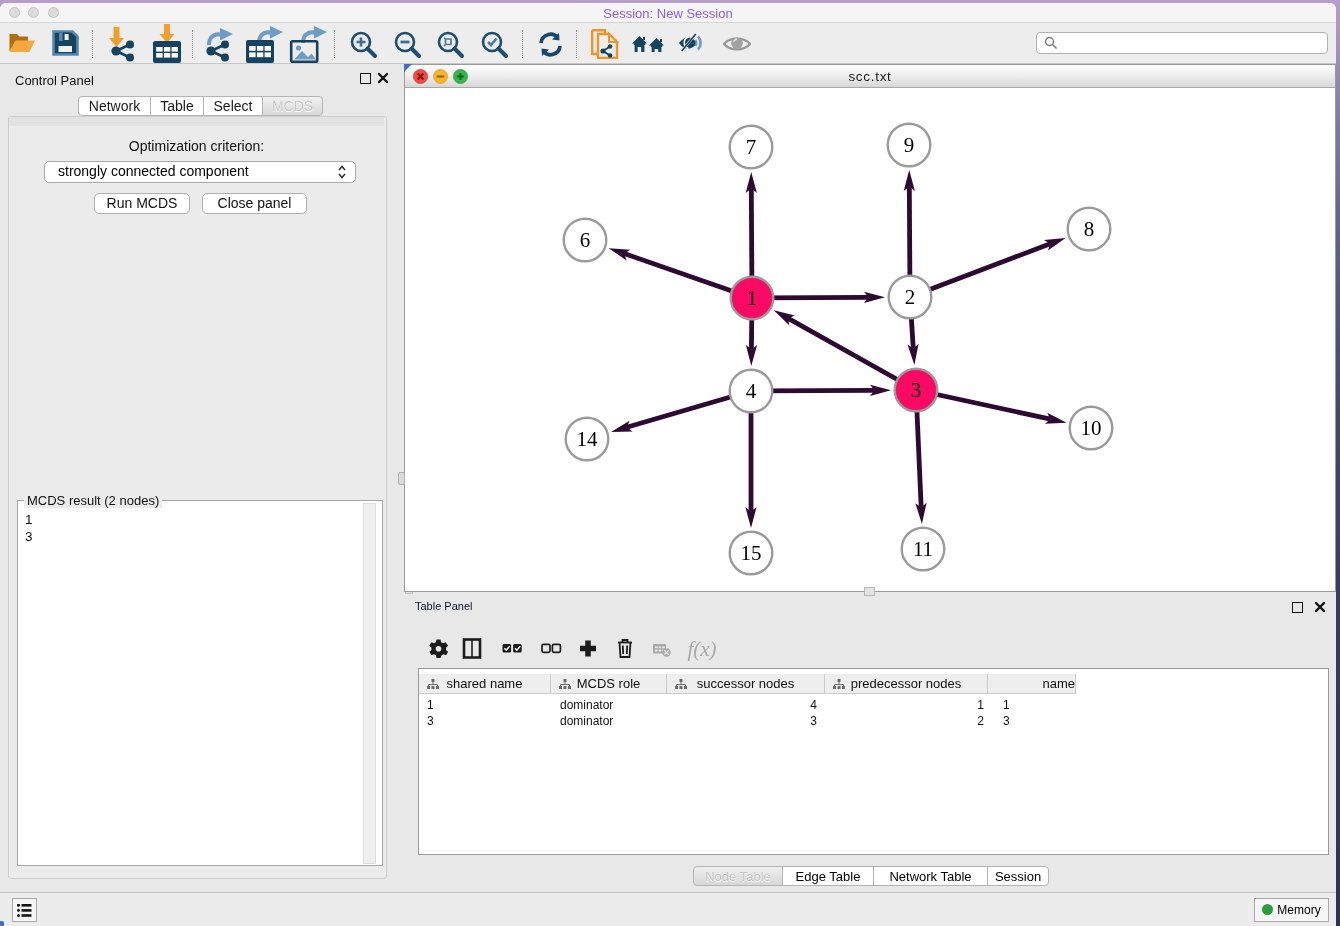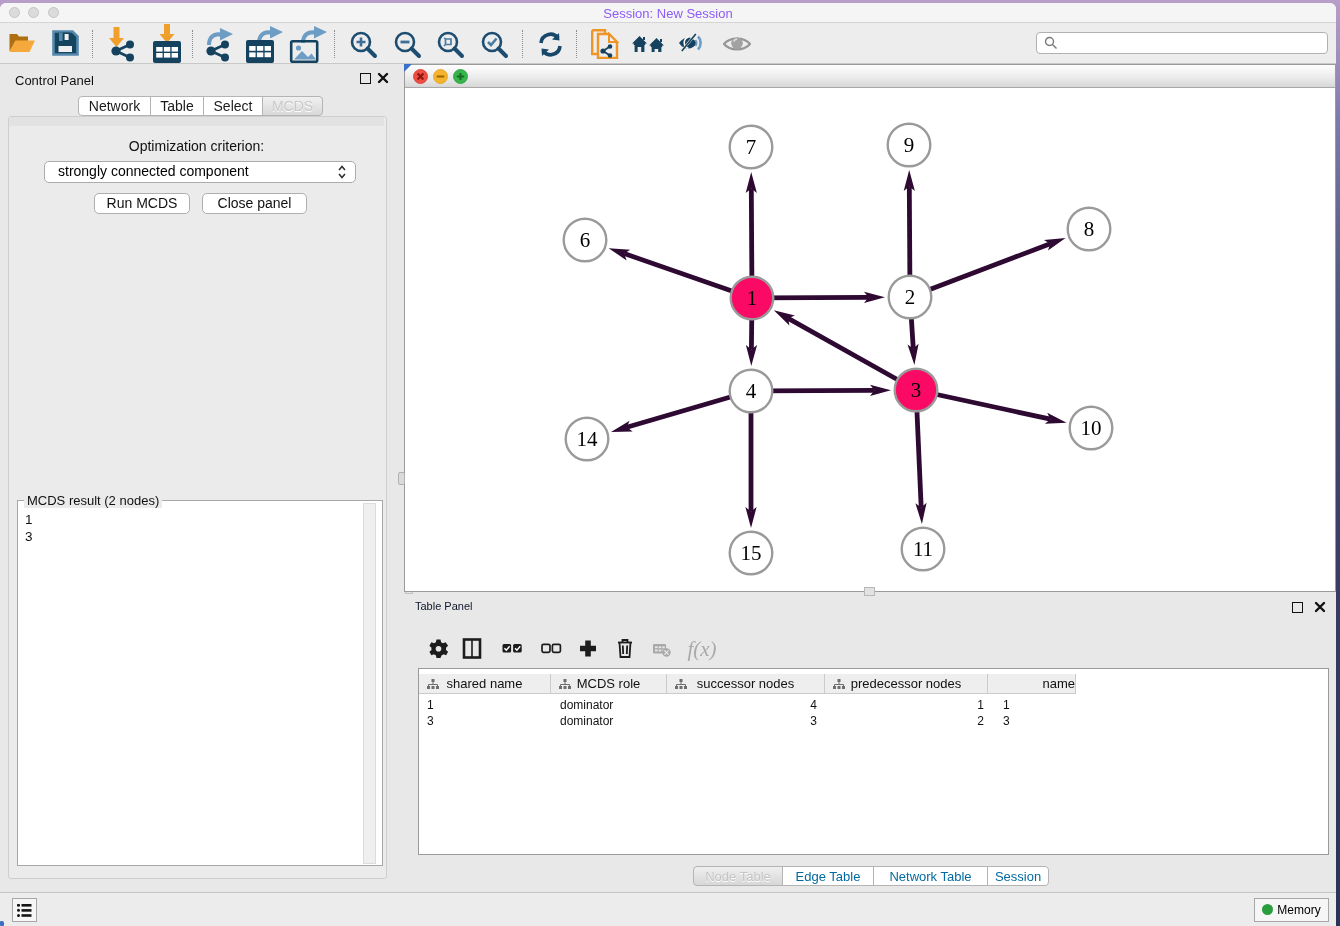--- a/index.html
+++ b/index.html
@@ -47,21 +47,21 @@
 
 #tpanel{position:absolute;left:404px;top:596px;width:932px;height:295px;background:#e9e8e9;}
 #tpanel .hdr{position:absolute;left:11px;top:4px;font-size:11px;color:#0f172a;}
 #ttable{position:absolute;left:14px;top:72px;width:909px;height:185px;background:#fff;
   border:1px solid #9b9a9b;}
 .th{position:absolute;top:5px;height:20px;background:#efeeef;border-right:1px solid #cccbcc;border-bottom:1px solid #cccbcc;
   box-sizing:border-box;font-size:13px;color:#111;text-align:center;line-height:20px;}
 .td{position:absolute;font-size:12px;color:#111;height:16px;line-height:16px;}
 .btabs{position:absolute;top:270px;height:20px;font-size:13px;}
 .btab{position:absolute;top:0;height:20px;background:#fff;border:1px solid #b5b4b5;
-  box-sizing:border-box;text-align:center;line-height:19px;color:#0369a1;}
+  box-sizing:border-box;text-align:center;line-height:19px;color:#000000;}
 
 #statusbar{position:absolute;left:0;top:892px;width:1336px;height:34px;background:#ececec;
   border-top:1px solid #c6c5c6;}
 #memorybtn{position:absolute;left:1254px;top:5px;width:75px;height:24px;background:#f6f6f6;
   border:1px solid #a9a8a9;box-sizing:border-box;font-size:12px;text-align:center;line-height:22px;}
 #listbtn{position:absolute;left:12px;top:5px;width:25px;height:24px;background:#f6f6f6;
   border:1px solid #a9a8a9;box-sizing:border-box;}
 </style>
 </head>
 <body>
@@ -256,20 +256,21 @@
 <div id="netwin">
   <div id="nettitle">
     <svg style="position:absolute;left:8px;top:4px;" width="62" height="15" viewBox="0 0 62 15">
       <circle cx="7.5" cy="7.5" r="7" fill="#ee4d43" stroke="#d8362c" stroke-width="0.8"></circle>
       <path d="M4.6 4.6 L10.4 10.4 M10.4 4.6 L4.6 10.4" stroke="#8c1710" stroke-width="2.1"></path>
       <circle cx="27.5" cy="7.5" r="7" fill="#f6b42e" stroke="#e3a01c" stroke-width="0.8"></circle>
       <path d="M23.7 7.5 L31.3 7.5" stroke="#9a6902" stroke-width="2.1"></path>
       <circle cx="47.5" cy="7.5" r="7" fill="#37b44c" stroke="#26a03a" stroke-width="0.8"></circle>
       <path d="M43.9 7.5 L51.1 7.5 M47.5 3.9 L47.5 11.1" stroke="#156a24" stroke-width="2.1"></path>
     </svg>
+    <div class="t">scc.txt</div>
   </div>
   <svg id="graph" width="930" height="506" viewBox="0 0 930 506" style="position:absolute;left:0;top:22px;">
   <g stroke="#2e0a33" stroke-width="4.8">
     <line x1="347.0" y1="211.0" x2="346.3" y2="101.5"></line>
     <line x1="347.0" y1="211.0" x2="219.2" y2="166.6"></line>
     <line x1="347.0" y1="211.0" x2="463.5" y2="210.3"></line>
     <line x1="347.0" y1="211.0" x2="346.4" y2="262.5"></line>
     <line x1="505.0" y1="210.0" x2="504.3" y2="99.5"></line>
     <line x1="505.0" y1="210.0" x2="645.2" y2="156.7"></line>
     <line x1="505.0" y1="210.0" x2="508.3" y2="261.6"></line>

